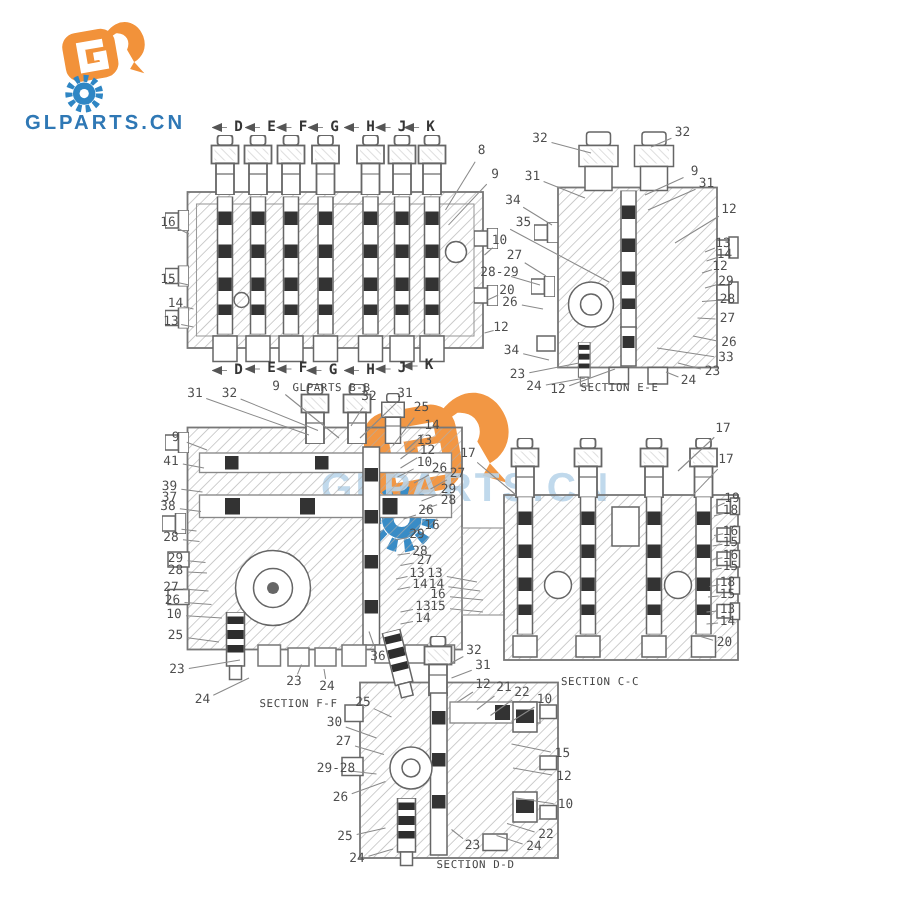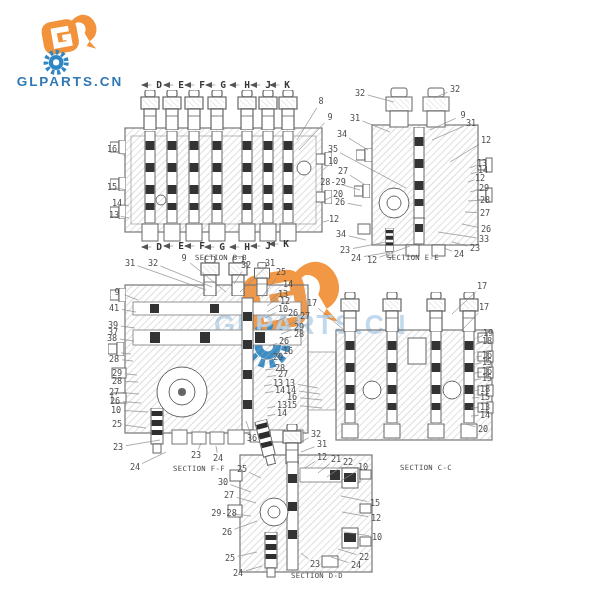--- a/index.html
+++ b/index.html
@@ -361,21 +361,21 @@
       <line x1="245.7" y1="570.8" x2="262" y2="566" stroke="#8a8a8a" stroke-width="0.7"></line>
       <line x1="308.7" y1="559.1" x2="301" y2="553" stroke="#8a8a8a" stroke-width="0.7"></line>
       <line x1="348.4" y1="562.6" x2="331" y2="557" stroke="#8a8a8a" stroke-width="0.7"></line>
       <line x1="356.4" y1="554.6" x2="338" y2="549" stroke="#8a8a8a" stroke-width="0.7"></line>
       <line x1="367.2" y1="501.4" x2="341" y2="496" stroke="#8a8a8a" stroke-width="0.7"></line>
       <line x1="368.1" y1="516.6" x2="342" y2="512" stroke="#8a8a8a" stroke-width="0.7"></line>
       <line x1="369.1" y1="535.8" x2="344" y2="532" stroke="#8a8a8a" stroke-width="0.7"></line>
     </svg>
 
   <div id="callout-layer">
-      <div class="section-title" style="left: 221px; top: 258px;">SECTION B-B</div>
+      <div class="section-title" style="left: 221px; top: 258px;">GLPARTS B-B</div>
       <div class="callout letter" style="left: 159px; top: 85px;">D</div>
       <div class="callout letter" style="left: 181px; top: 85px;">E</div>
       <div class="callout letter" style="left: 202px; top: 85px;">F</div>
       <div class="callout letter" style="left: 223px; top: 85px;">G</div>
       <div class="callout letter" style="left: 247px; top: 85px;">H</div>
       <div class="callout letter" style="left: 268px; top: 85px;">J</div>
       <div class="callout letter" style="left: 287px; top: 85px;">K</div>
       <div class="callout letter" style="left: 159px; top: 247px;">D</div>
       <div class="callout letter" style="left: 181px; top: 246px;">E</div>
       <div class="callout letter" style="left: 202px; top: 246px;">F</div>
@@ -384,21 +384,21 @@
       <div class="callout letter" style="left: 268px; top: 246px;">J</div>
       <div class="callout letter" style="left: 286px; top: 244px;">K</div>
       <div class="callout" style="left: 112px; top: 149px;">16</div>
       <div class="callout" style="left: 112px; top: 187px;">15</div>
       <div class="callout" style="left: 117px; top: 203px;">14</div>
       <div class="callout" style="left: 114px; top: 215px;">13</div>
       <div class="callout" style="left: 321px; top: 101px;">8</div>
       <div class="callout" style="left: 330px; top: 117px;">9</div>
       <div class="section-title" style="left: 413px; top: 258px;">SECTION E-E</div>
       <div class="callout" style="left: 342px; top: 134px;">34</div>
-      <div class="callout" style="left: 333px; top: 149px;">35</div>
+      <div class="callout" style="left: 349px; top: 149px;">35</div>
       <div class="callout" style="left: 333px; top: 161px;">10</div>
       <div class="callout" style="left: 343px; top: 171px;">27</div>
       <div class="callout" style="left: 333px; top: 182px;">28-29</div>
       <div class="callout" style="left: 338px; top: 194px;">20</div>
       <div class="callout" style="left: 340px; top: 202px;">26</div>
       <div class="callout" style="left: 334px; top: 219px;">12</div>
       <div class="callout" style="left: 341px; top: 234px;">34</div>
       <div class="callout" style="left: 345px; top: 250px;">23</div>
       <div class="callout" style="left: 356px; top: 258px;">24</div>
       <div class="callout" style="left: 372px; top: 260px;">12</div>
@@ -457,21 +457,21 @@
       <div class="callout" style="left: 280px; top: 368px;">28</div>
       <div class="callout" style="left: 283px; top: 374px;">27</div>
       <div class="callout" style="left: 278px; top: 383px;">13</div>
       <div class="callout" style="left: 290px; top: 383px;">13</div>
       <div class="callout" style="left: 280px; top: 390px;">14</div>
       <div class="callout" style="left: 291px; top: 390px;">14</div>
       <div class="callout" style="left: 292px; top: 397px;">16</div>
       <div class="callout" style="left: 282px; top: 405px;">13</div>
       <div class="callout" style="left: 292px; top: 405px;">15</div>
       <div class="callout" style="left: 282px; top: 413px;">14</div>
-      <div class="section-title" style="left: 400px; top: 468px; margin-left: 26px;">SECTION C-C</div>
+      <div class="section-title" style="left: 400px; top: 454px;">SECTION C-C</div>
       <div class="callout" style="left: 482px; top: 286px;">17</div>
       <div class="callout" style="left: 484px; top: 307px;">17</div>
       <div class="callout" style="left: 488px; top: 333px;">19</div>
       <div class="callout" style="left: 487px; top: 341px;">18</div>
       <div class="callout" style="left: 487px; top: 355px;">16</div>
       <div class="callout" style="left: 487px; top: 362px;">15</div>
       <div class="callout" style="left: 487px; top: 371px;">16</div>
       <div class="callout" style="left: 487px; top: 378px;">15</div>
       <div class="callout" style="left: 485px; top: 389px;">18</div>
       <div class="callout" style="left: 485px; top: 397px;">15</div>

